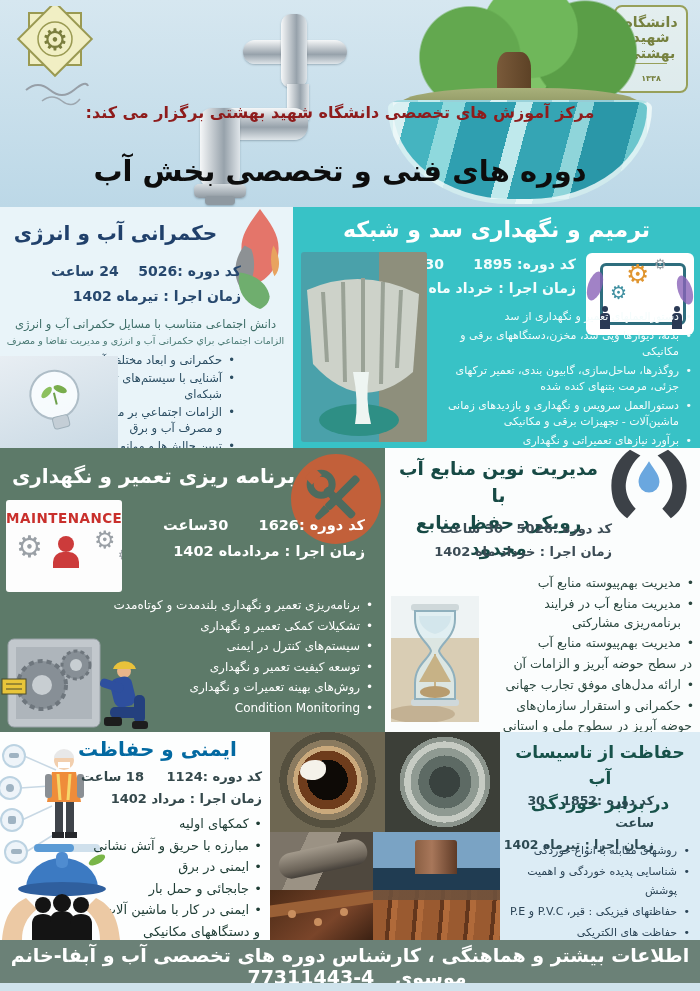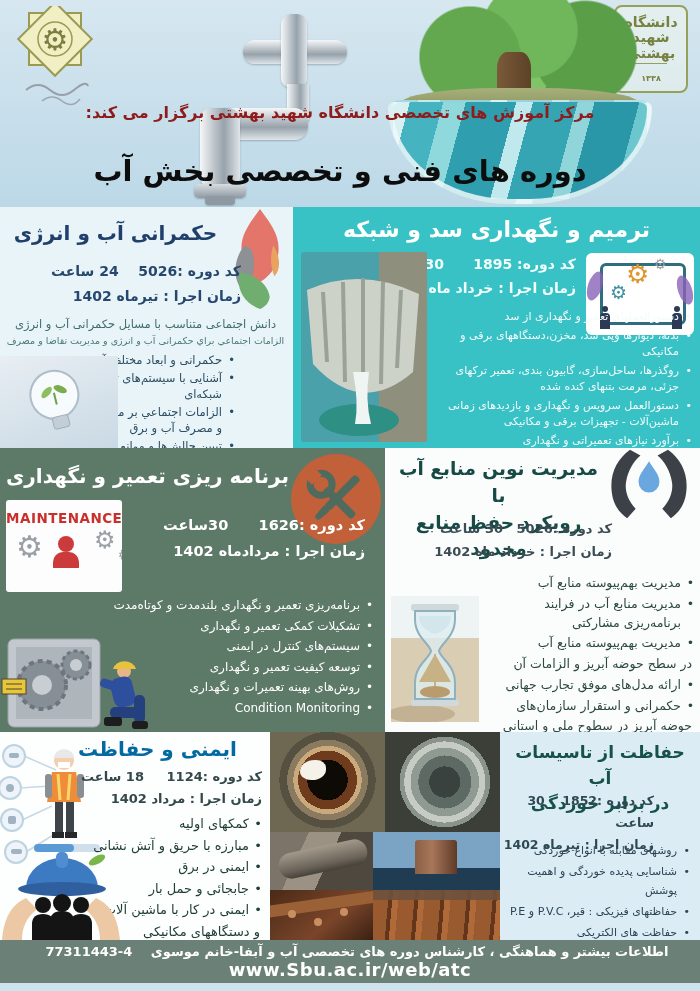--- a/index.html
+++ b/index.html
@@ -74,21 +74,21 @@
   .g3{left:68px;top:4px;font-size:14px;color:#98a0a6;}
   .gleaf{position:absolute;width:14px;height:30px;border-radius:50%;background:#8a63b8;opacity:.8;}
   .gl1{left:2px;top:18px;transform:rotate(18deg);}
   .gl2{right:2px;top:22px;transform:rotate(-18deg);}
   .gman{position:absolute;bottom:6px;width:10px;height:16px;border-radius:4px 4px 0 0;background:#2b3a55;}
   .gman::before{content:"";position:absolute;top:-7px;left:2px;width:6px;height:6px;border-radius:50%;background:#2b3a55;}
   .gm1{left:14px;} .gm2{right:12px;}
   .dam{left:8px;top:45px;width:126px;height:190px;border-radius:3px;overflow:hidden;}
   .c2 .blist{top:102px;right:8px;left:142px;color:#f4fcfc;font-size:11px;line-height:1.5;}
   .c3{left:0;top:448px;width:385px;height:284px;background:#5d7a69;}
-  .c3 .title{top:16px;right:84px;left:6px;text-align:left;font-size:20px;color:#ffffff;}
+  .c3 .title{top:16px;right:84px;left:6px;text-align:center;font-size:20px;color:#ffffff;}
   .tools-circle{right:4px;top:6px;width:90px;height:90px;border-radius:50%;background:#c2603a;}
   .mbox{left:6px;top:52px;width:116px;height:92px;background:#fdfdfd;border-radius:3px;text-align:center;overflow:hidden;}
   .mbox .mlabel{margin-top:10px;color:#c9302c;font-weight:bold;font-size:13.5px;letter-spacing:.5px;}
   .mgears{position:relative;height:50px;}
   .mgears span{position:absolute;line-height:1;color:#9aa0a6;}
   .mg1{left:10px;top:6px;font-size:30px;}
   .mg2{left:88px;top:2px;font-size:24px;}
   .mg3{left:112px;top:22px;font-size:15px;}
   .mperson{position:absolute;left:52px;top:10px;width:16px;height:16px;border-radius:50%;background:#cc3b3b;}
   .mbody{position:absolute;left:47px;top:26px;width:26px;height:16px;border-radius:10px 10px 0 0;background:#cc3b3b;}
@@ -129,21 +129,21 @@
   .t6{left:103px;top:158px;width:127px;height:50px;background:
     linear-gradient(180deg,rgba(110,81,60,.9) 0 20%,rgba(0,0,0,0) 20%),
     repeating-linear-gradient(95deg,#9a5a30 0 16px,#63361c 16px 20px,#b06a3a 20px 26px);}
   .c6{left:500px;top:732px;width:200px;height:208px;background:#dcecf5;}
   .c6 .titleblock{position:absolute;top:8px;left:4px;right:4px;text-align:center;color:#17524a;
     font-size:17px;font-weight:bold;line-height:1.5;direction:rtl;}
   .c6 .codes{top:58px;right:46px;color:#2d4a52;font-size:12.5px;line-height:1.75;}
   .c6 .blist{top:110px;right:10px;left:2px;color:#2b4456;font-size:11px;line-height:1.72;}
   
   .footer{left:0;top:940px;width:700px;height:43px;background:#6b8177;color:#ffffff;text-align:center;}
-  .f1{margin-top:4px;font-size:13px;font-weight:bold;direction:rtl;}
+  .f1{margin-top:4px;font-size:19px;font-weight:bold;direction:rtl;}
   .f1 .phone{direction:ltr;unicode-bidi:embed;margin:0 14px;}
   .f2{font-size:18px;font-weight:bold;letter-spacing:.5px;}
   .bottomstrip{left:0;top:983px;width:700px;height:8px;background:#cfe3ec;}
 </style>
 </head>
 <body>
 
 <div class="poster">
 
   <section class="header">

